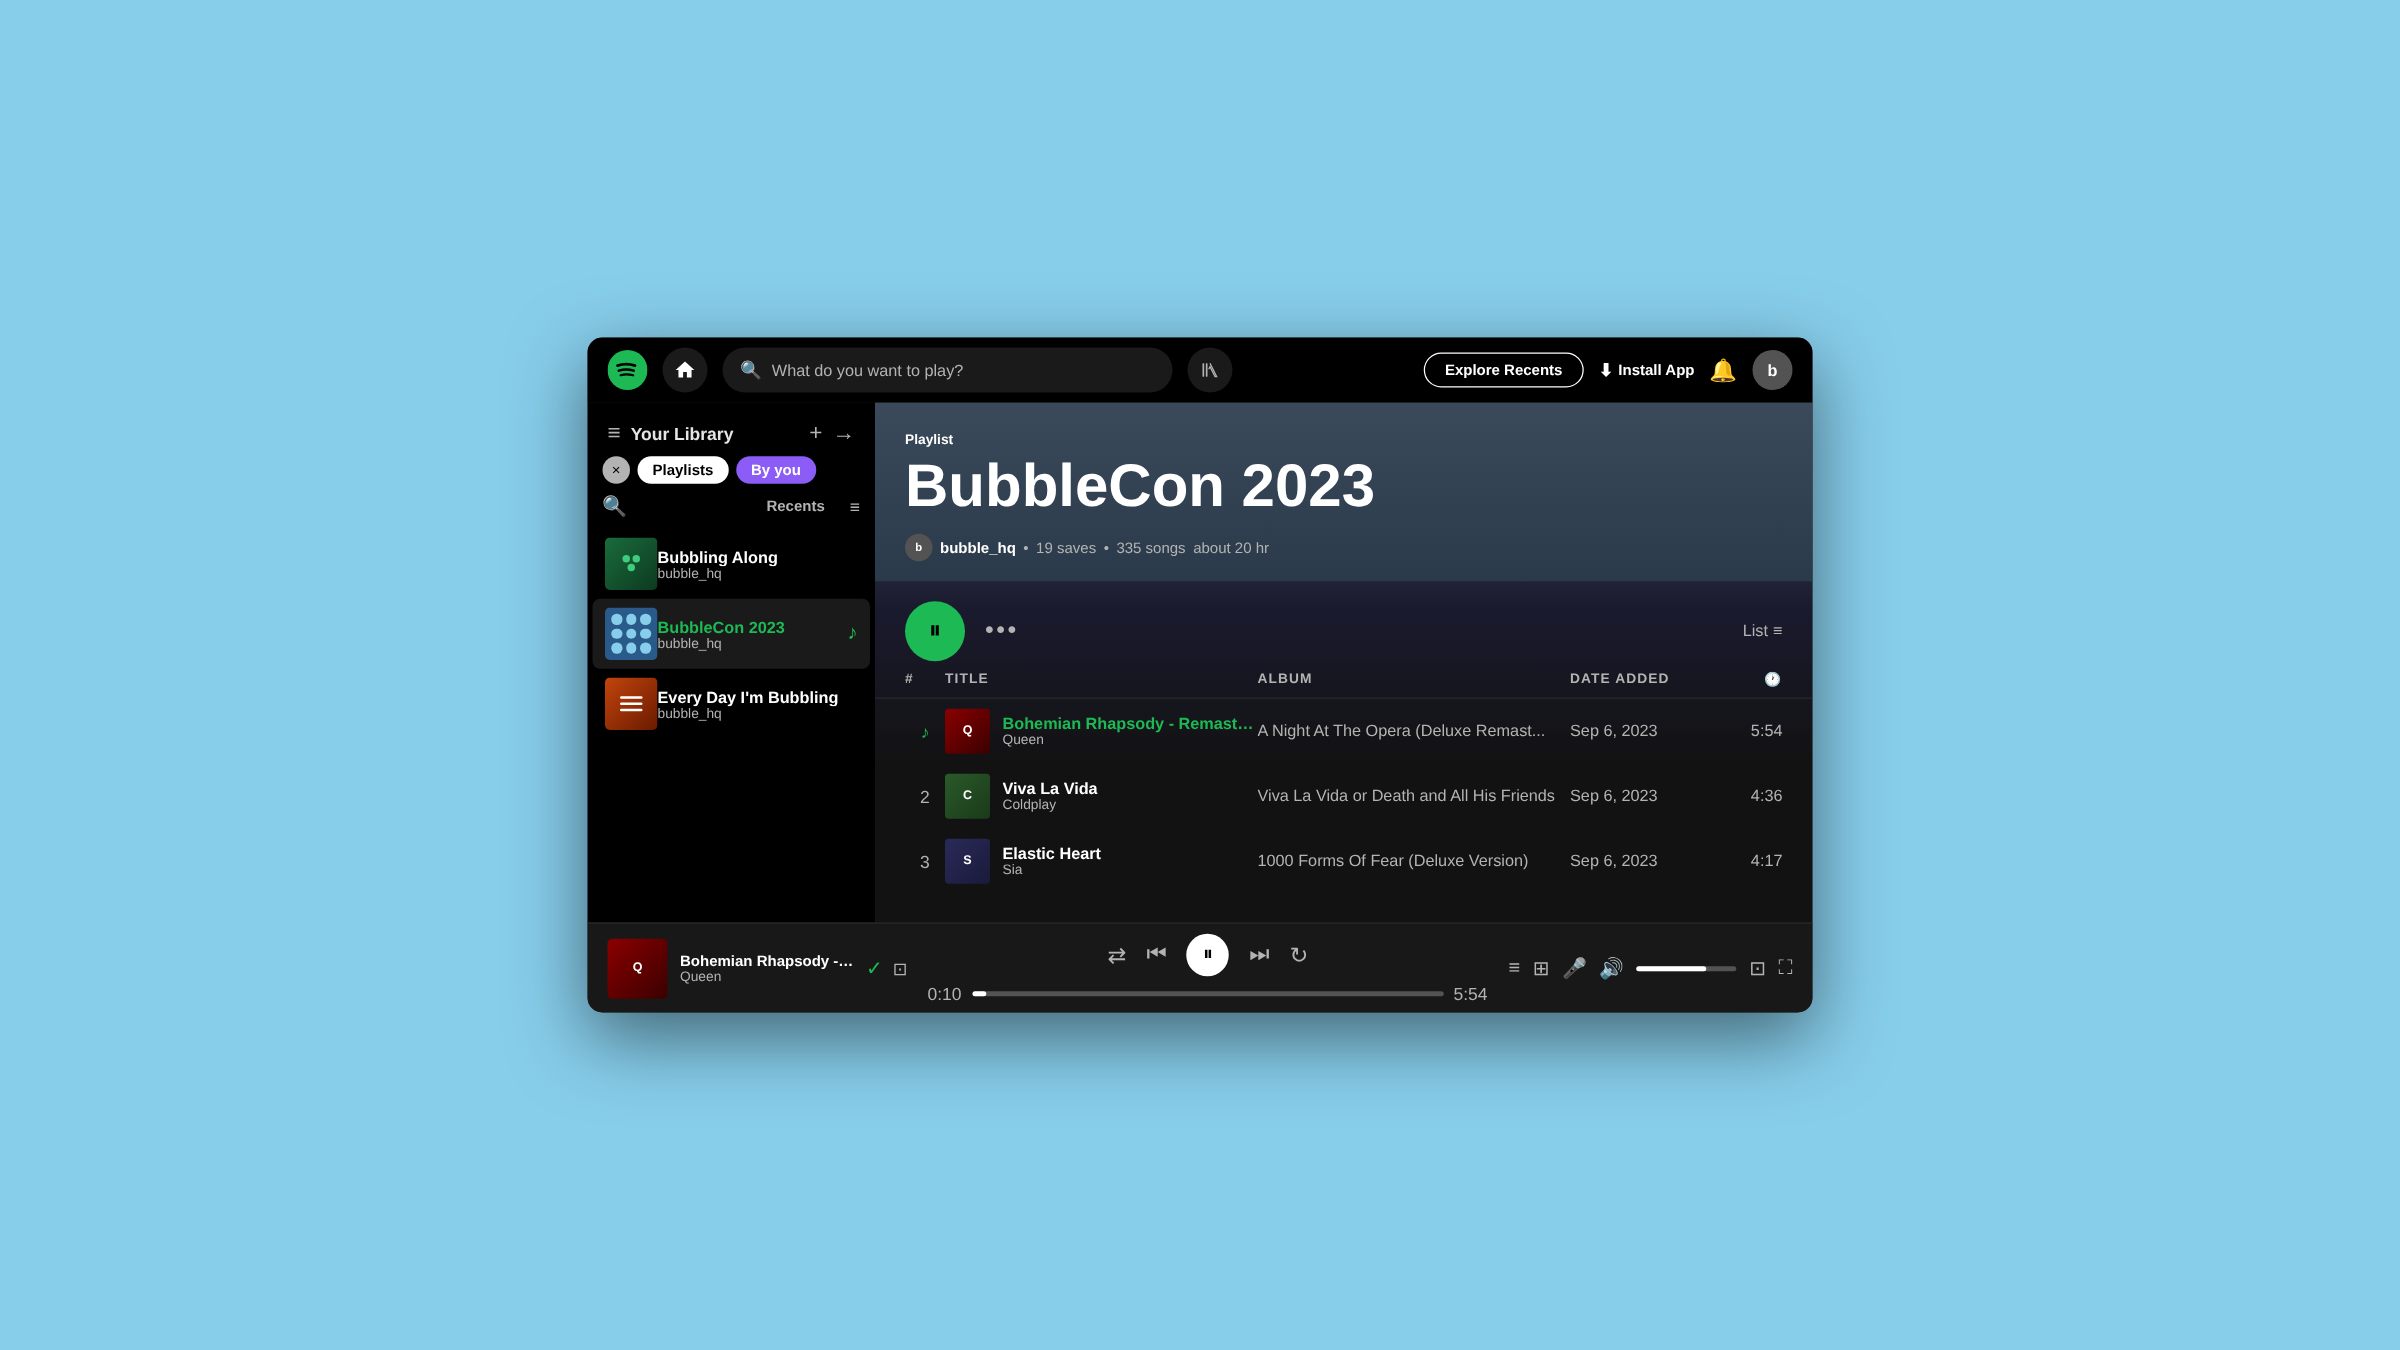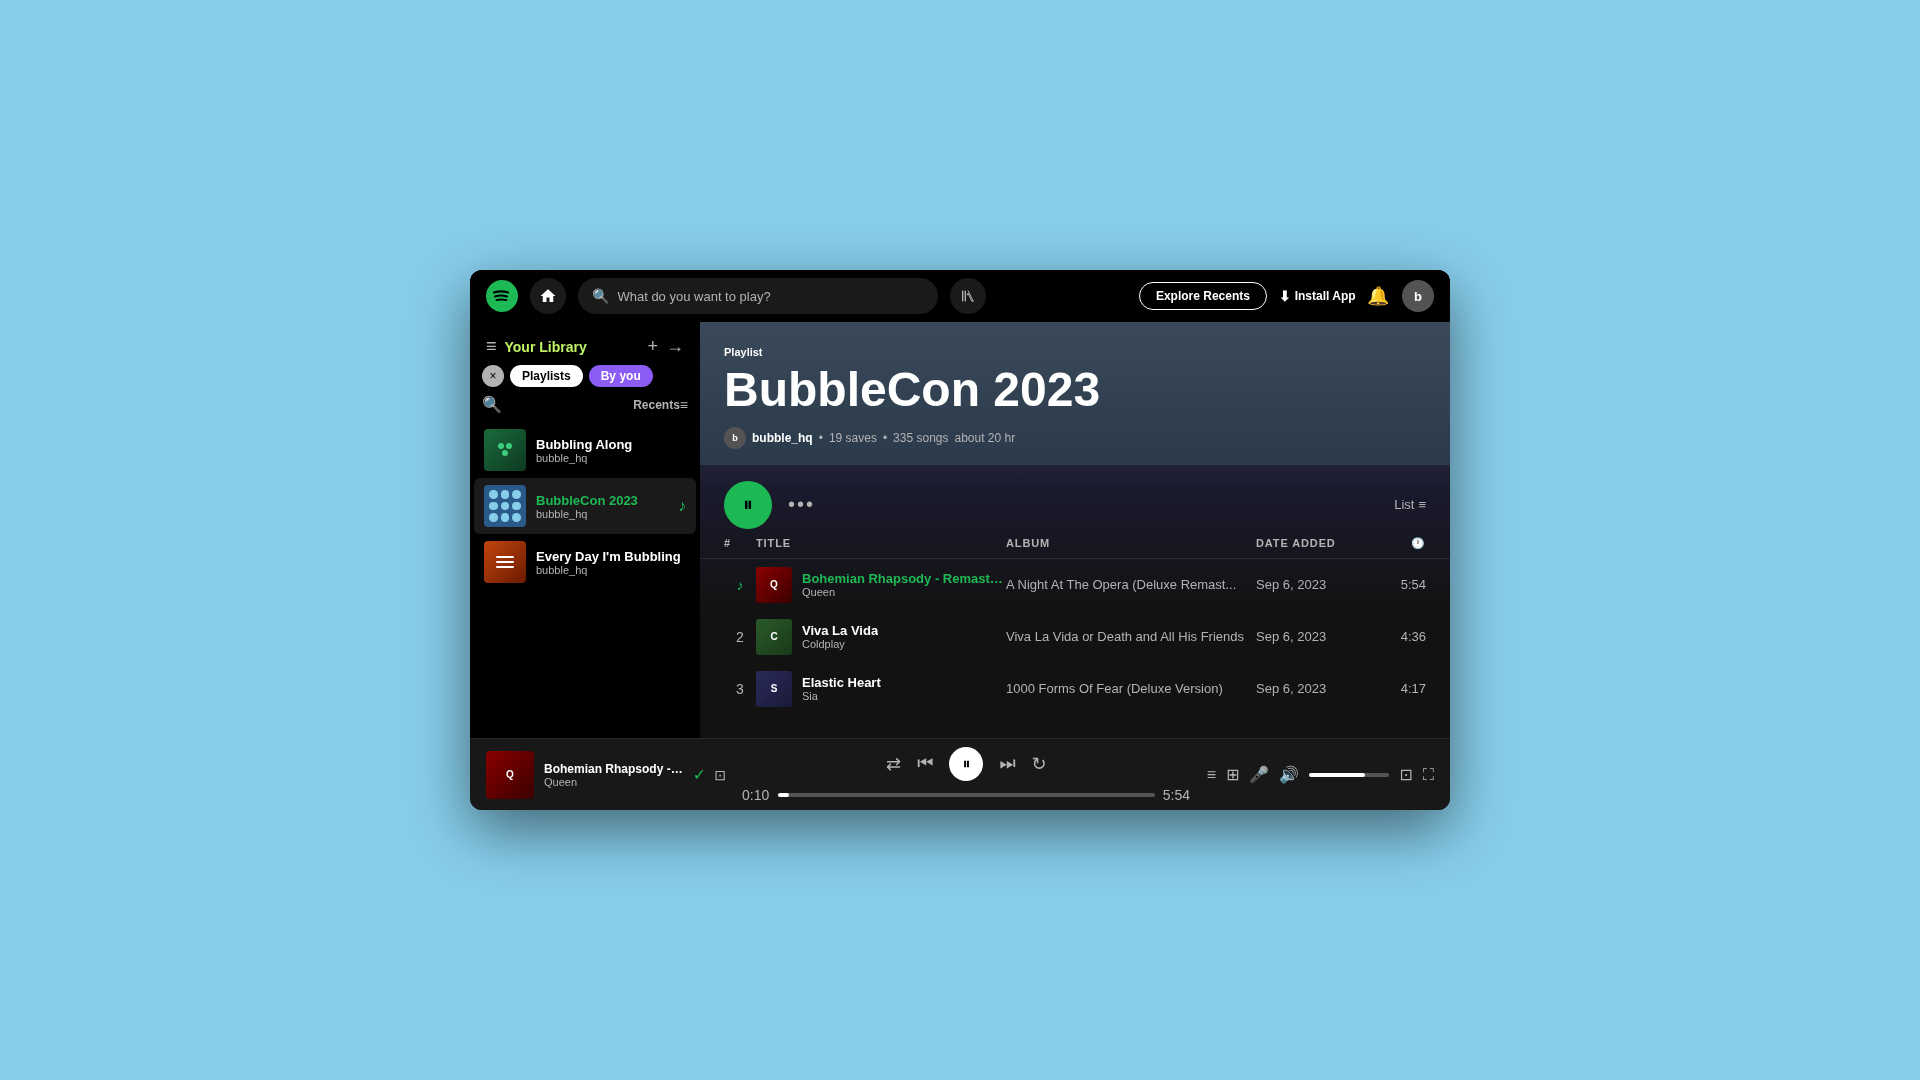--- a/index.html
+++ b/index.html
@@ -142,21 +142,21 @@
       align-items: center;
       justify-content: space-between;
     }
     .library-title-group {
       display: flex;
       align-items: center;
       gap: 8px;
     }
     .library-bars-icon { color: #b3b3b3; font-size: 18px; }
     .library-title {
-      color: #bef264;
+      color: #e5e5e5;
       font-size: 14px;
       font-weight: 700;
     }
     .sidebar-actions {
       display: flex;
       align-items: center;
       gap: 8px;
     }
     .add-btn, .arrow-btn {
       color: #b3b3b3;
@@ -220,21 +220,20 @@
     .list-icon { color: #b3b3b3; font-size: 14px; cursor: pointer; }
     .sidebar-list {
       flex: 1;
       overflow-y: auto;
       padding: 0 4px;
     }
     .sidebar-list::-webkit-scrollbar { width: 0; }
     .playlist-item {
       display: flex;
       align-items: center;
-      gap: 10px;
       padding: 7px 10px;
       border-radius: 6px;
       cursor: pointer;
     }
     .playlist-item.active { background: #1a1a1a; }
     .playlist-thumb {
       width: 42px;
       height: 42px;
       border-radius: 4px;
       flex-shrink: 0;
@@ -676,21 +675,21 @@
       </div>
 
       <div class="filter-row">
         <div class="filter-clear">×</div>
         <div class="filter-chip active">Playlists</div>
         <div class="filter-chip-secondary">By you</div>
       </div>
 
       <div class="sidebar-search-row">
         <span class="sidebar-search-icon">🔍</span>
-        <div style="display:flex;align-items:center;gap:0;">
+        <div style="display:flex;align-items:center;gap:20px;">
           <span class="recents-label">Recents</span>
           <span class="list-icon">≡</span>
         </div>
       </div>
 
       <div class="sidebar-list">
 
         <div class="playlist-item">
           <div class="playlist-thumb">
             <div class="thumb-bubbling" style="background: linear-gradient(135deg,#1a6b3c,#0d3a20);">

